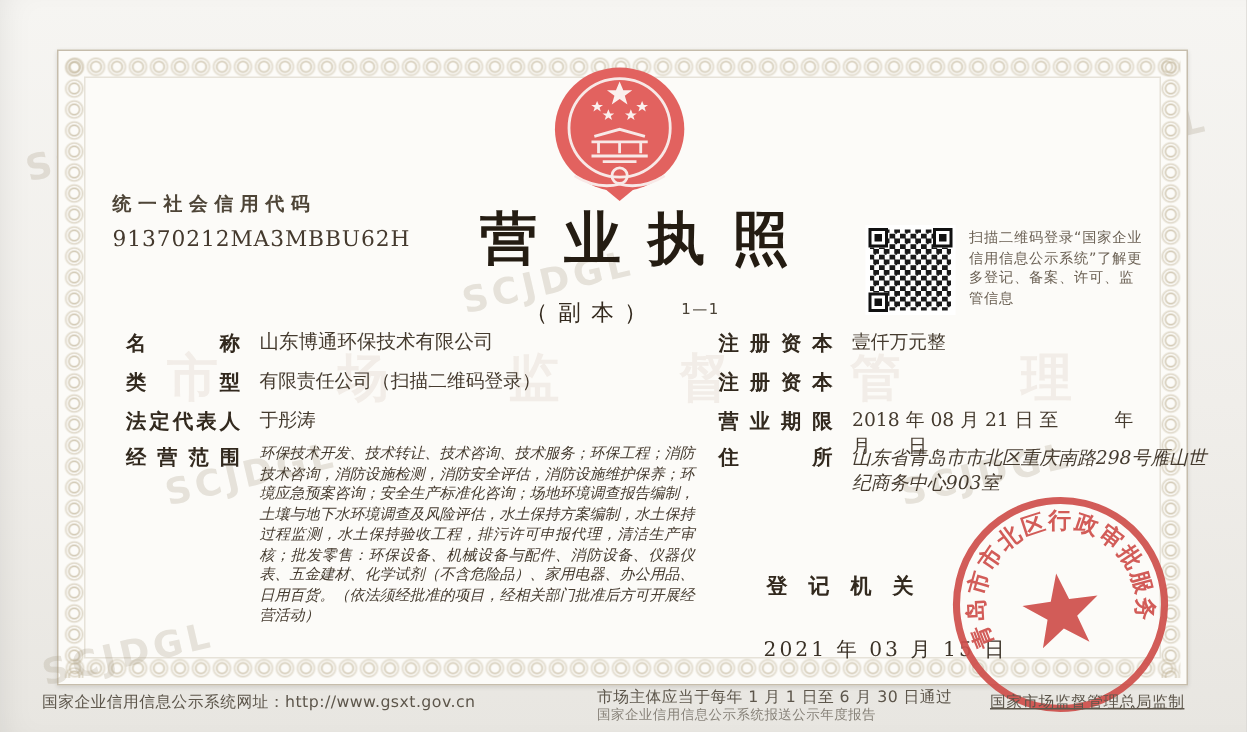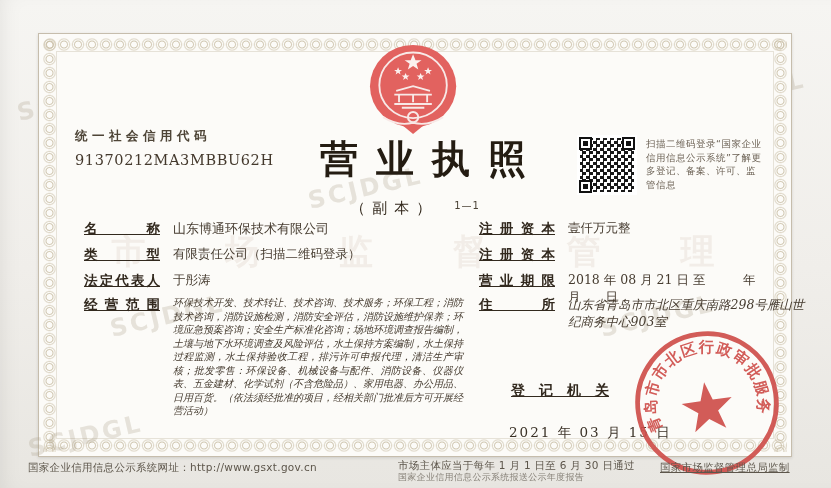--- a/index.html
+++ b/index.html
@@ -33,32 +33,32 @@
 
   
   .credit-block{position:absolute;left:36px;top:94px;}
   .credit-label{font-size:12.5px;font-weight:bold;letter-spacing:4.5px;color:#4e4537;}
   .credit-code{font-family:"DejaVu Serif",serif;font-size:14.5px;color:#44392d;margin-top:7px;letter-spacing:.6px;}
   .title-block{position:absolute;left:0;right:0;top:86px;text-align:center;pointer-events:none;}
   .cert-title{font-size:38px;font-weight:bold;letter-spacing:18px;text-indent:18px;color:#241c12;margin:14px;padding-left:16px;}
   .subtitle-row{margin-top:9px;font-size:15px;color:#33291d;}
   .subtitle{letter-spacing:7px;}
   .page-no{font-size:10px;color:#4a4236;margin-left:16px;position:relative;top:-4px;letter-spacing:1px;}
-  .qr-block{position:absolute;left:540px;top:103px;display:flex;gap:11px;width:202px;}
+  .qr-block{position:absolute;left:540px;top:118px;display:flex;gap:11px;width:202px;}
   .qr{position:relative;width:56px;height:56px;flex:none;background:
       repeating-conic-gradient(#191919 0% 25%, #ffffff 0% 50%) 0 0/7px 7px;outline:3px solid #fff;outline-offset:-1px;}
   .fp{position:absolute;width:13px;height:13px;background:#fff;border:2.5px solid #111;box-sizing:border-box;}
   .fp::after{content:"";position:absolute;inset:2px;background:#111;}
   .fp.tl{top:0;left:0}.fp.tr{top:0;right:0}.fp.bl{bottom:0;left:0}
   .qr-note{font-size:9.5px;line-height:13.5px;color:#6b6154;width:118px;letter-spacing:.5px;}
 
   
   .row{position:absolute;display:flex;align-items:flex-start;}
   .lbl{flex:none;width:76px;font-size:13.5px;font-weight:bold;color:#32291e;
-       text-align:justify;text-align-last:justify;text-decoration:underline;}
+       text-align:justify;text-align-last:justify;}
   .val{font-family:"DejaVu Serif",serif;font-size:12.5px;color:#453b2f;margin-left:13px;line-height:1.35;}
   .val-scope{font-size:10px;line-height:13.5px;width:290px;text-align:justify;font-style:italic;}
   .val-addr{width:238px;line-height:17px;font-style:italic;}
   .lbl-wide{width:98px;}
   .issue-date{position:absolute;left:470px;top:390px;font-family:"DejaVu Serif",serif;
        font-size:13.5px;color:#3a3126;letter-spacing:2px;}
 
   
   .seal{position:absolute;left:592px;top:293px;width:152px;height:152px;transform:rotate(-8deg);opacity:.92;}
 

